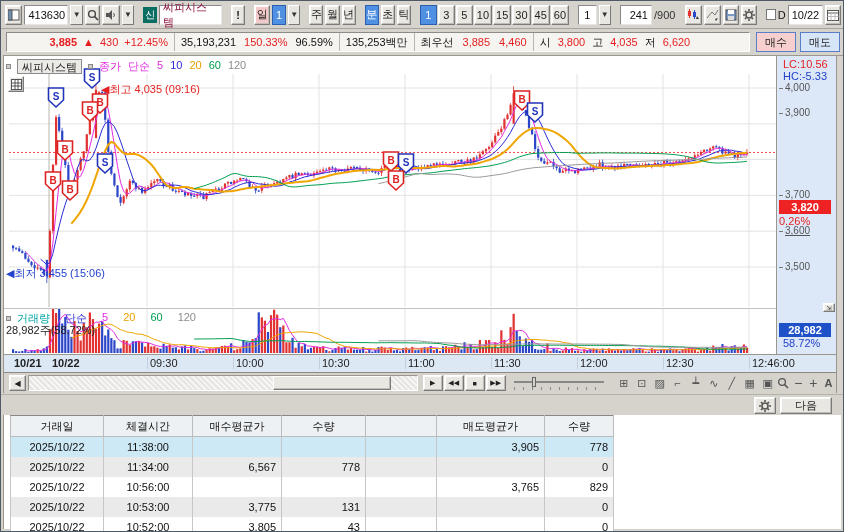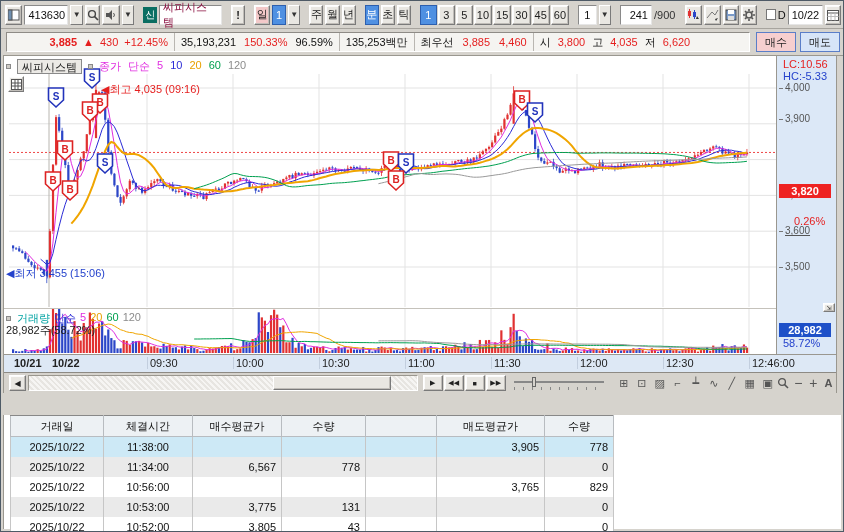--- a/index.html
+++ b/index.html
@@ -1017,21 +1017,21 @@
           <rect x="735.7875" y="38.467674145226155" width="2.2" height="5.532325854773841" fill="#2c46c8"></rect>
           <rect x="738.8583333333333" y="35.46894301121412" width="2.2" height="8.531056988785876" fill="#e13131"></rect>
           <rect x="741.9291666666667" y="38.647105033881964" width="2.2" height="5.352894966118038" fill="#e13131"></rect>
           <polyline points="21.28333333333333,41.3 24.354166666666664,41.9 27.425,41.7 30.495833333333334,41.5 33.56666666666666,41.2 36.6375,41.5 39.70833333333333,40.8 42.77916666666667,40.0 45.85,35.8 48.920833333333334,27.7 51.99166666666667,20.2 55.0625,12.3 58.13333333333333,7.7 61.204166666666666,5.3 64.275,9.4 67.34583333333333,14.2 70.41666666666666,16.6 73.4875,18.1 76.55833333333334,22.8 79.62916666666666,21.5 82.7,19.6 85.77083333333333,17.9 88.84166666666667,15.5 91.9125,13.1 94.98333333333333,13.2 98.05416666666666,12.0 101.125,16.6 104.19583333333333,18.7 107.26666666666667,20.5 110.3375,23.9 113.40833333333333,29.3 116.47916666666667,31.9 119.55,34.0 122.62083333333334,34.6 125.69166666666666,35.5 128.7625,34.1 131.83333333333331,32.7 134.90416666666667,32.8 137.975,33.1 141.04583333333332,33.4 144.11666666666667,33.8 147.1875,34.8 150.25833333333333,35.9 153.32916666666665,36.9 156.4,37.4 159.47083333333333,37.6 162.54166666666666,37.4 165.6125,37.1 168.68333333333334,37.1 171.75416666666666,36.8 174.825,37.9 177.89583333333334,38.1 180.96666666666667,38.3 184.0375,38.6 187.10833333333332,38.3 190.17916666666667,38.0 193.25,38.5 196.32083333333333,39.7 199.39166666666665,40.0 202.4625,40.7 205.53333333333333,40.7 208.60416666666666,40.6 211.675,39.9 214.74583333333334,39.2 217.81666666666666,38.5 220.8875,38.0 223.95833333333334,37.5 227.02916666666667,36.6 230.1,37.3 233.17083333333332,37.9 236.24166666666667,38.4 239.3125,37.2 242.38333333333333,36.9 245.45416666666665,35.3 248.525,33.3 251.59583333333333,31.3 254.66666666666666,25.7 257.7375,20.8 260.80833333333334,16.5 263.87916666666666,15.1 266.95,10.5 270.0208333333333,10.0 273.09166666666664,9.4 276.1625,10.7 279.23333333333335,9.4 282.3041666666667,14.8 285.375,21.4 288.4458333333333,26.0 291.51666666666665,30.1 294.5875,33.6 297.6583333333333,34.4 300.7291666666667,34.8 303.8,37.1 306.87083333333334,37.1 309.94166666666666,37.8 313.0125,37.9 316.0833333333333,38.6 319.15416666666664,38.0 322.225,38.4 325.29583333333335,39.3 328.3666666666667,40.0 331.4375,40.1 334.5083333333333,40.1 337.57916666666665,39.7 340.65,38.7 343.7208333333333,38.7 346.7916666666667,38.7 349.8625,39.3 352.93333333333334,39.7 356.00416666666666,40.4 359.075,39.8 362.1458333333333,40.5 365.21666666666664,40.4 368.2875,40.8 371.35833333333335,40.9 374.4291666666667,40.9 377.5,39.9 380.5708333333333,39.5 383.64166666666665,39.2 386.7125,38.7 389.7833333333333,39.4 392.8541666666667,40.1 395.925,40.9 398.99583333333334,40.5 402.06666666666666,40.5 405.1375,40.2 408.2083333333333,39.5 411.27916666666664,39.3 414.35,39.6 417.42083333333335,39.7 420.4916666666667,39.3 423.5625,39.4 426.6333333333333,38.6 429.70416666666665,38.7 432.775,38.9 435.8458333333333,39.7 438.9166666666667,39.5 441.9875,39.5 445.05833333333334,39.0 448.12916666666666,38.6 451.2,37.4 454.2708333333333,37.4 457.34166666666664,38.1 460.4125,37.0 463.48333333333335,37.0 466.5541666666667,36.8 469.625,37.4 472.6958333333333,37.4 475.76666666666665,36.9 478.8375,36.9 481.9083333333333,36.1 484.9791666666667,34.2 488.05,33.9 491.12083333333334,34.3 494.19166666666666,34.5 497.2625,32.5 500.3333333333333,32.5 503.40416666666664,31.8 506.475,28.7 509.54583333333335,21.9 512.6166666666667,22.0 515.6875,21.3 518.7583333333333,21.8 521.8291666666667,24.1 524.9,29.7 527.9708333333333,31.5 531.0416666666666,34.1 534.1125,34.8 537.1833333333333,37.1 540.2541666666666,38.5 543.325,39.2 546.3958333333334,39.5 549.4666666666667,39.3 552.5375,39.3 555.6083333333333,39.6 558.6791666666667,41.0 561.75,40.4 564.8208333333333,40.6 567.8916666666667,40.3 570.9625,40.3 574.0333333333333,40.3 577.1041666666666,41.1 580.175,41.1 583.2458333333333,41.5 586.3166666666666,41.2 589.3875,40.8 592.4583333333334,40.3 595.5291666666667,40.6 598.6,40.2 601.6708333333333,40.6 604.7416666666667,40.6 607.8125,40.7 610.8833333333333,40.7 613.9541666666667,40.7 617.025,40.7 620.0958333333333,40.9 623.1666666666666,40.9 626.2375,40.7 629.3083333333333,40.5 632.3791666666666,40.2 635.45,40.0 638.5208333333334,39.9 641.5916666666667,40.4 644.6625,41.0 647.7333333333333,40.9 650.8041666666667,41.2 653.875,41.5 656.9458333333333,41.0 660.0166666666667,40.6 663.0875,40.8 666.1583333333333,40.6 669.2291666666666,40.3 672.3,40.4 675.3708333333333,40.7 678.4416666666666,40.8 681.5125,40.8 684.5833333333334,40.3 687.6541666666667,39.9 690.725,39.5 693.7958333333333,40.0 696.8666666666667,40.3 699.9375,40.5 703.0083333333333,40.4 706.0791666666667,40.7 709.15,39.5 712.2208333333333,39.0 715.2916666666666,38.6 718.3625,38.0 721.4333333333333,37.4 724.5041666666666,38.4 727.575,38.1 730.6458333333334,37.8 733.7166666666667,38.6 736.7875,38.5 739.8583333333333,37.4 742.9291666666667,37.7" fill="none" stroke="#e02ee0" stroke-width="1"></polyline>
           <polyline points="67.34583333333333,29.3 70.41666666666666,27.9 73.4875,26.9 76.55833333333334,26.3 79.62916666666666,24.9 82.7,23.9 85.77083333333333,21.9 88.84166666666667,20.3 91.9125,19.2 94.98333333333333,18.0 98.05416666666666,16.5 101.125,15.8 104.19583333333333,15.0 107.26666666666667,15.4 110.3375,17.0 113.40833333333333,18.8 116.47916666666667,20.7 119.55,21.6 122.62083333333334,22.8 125.69166666666666,23.5 128.7625,23.7 131.83333333333331,24.8 134.90416666666667,25.2 137.975,25.3 141.04583333333332,26.5 144.11666666666667,27.3 147.1875,29.0 150.25833333333333,30.3 153.32916666666665,31.3 156.4,32.5 159.47083333333333,33.7 162.54166666666666,34.2 165.6125,35.0 168.68333333333334,35.4 171.75416666666666,35.8 174.825,35.8 177.89583333333334,35.7 180.96666666666667,36.0 184.0375,36.4 187.10833333333332,36.5 190.17916666666667,36.8 193.25,37.2 196.32083333333333,37.7 199.39166666666665,38.1 202.4625,38.3 205.53333333333333,38.6 208.60416666666666,38.7 211.675,38.7 214.74583333333334,38.7 217.81666666666666,38.6 220.8875,38.7 223.95833333333334,38.7 227.02916666666667,38.6 230.1,38.8 233.17083333333332,38.9 236.24166666666667,38.8 239.3125,38.5 242.38333333333333,38.3 245.45416666666665,37.9 248.525,37.6 251.59583333333333,37.1 254.66666666666666,35.3 257.7375,33.6 260.80833333333334,32.1 263.87916666666666,31.2 266.95,29.6 270.0208333333333,27.6 273.09166666666664,26.0 276.1625,25.0 279.23333333333335,23.9 282.3041666666667,23.8 285.375,23.6 288.4458333333333,23.3 291.51666666666665,23.2 294.5875,22.9 297.6583333333333,22.8 300.7291666666667,23.0 303.8,23.3 306.87083333333334,23.6 309.94166666666666,24.0 313.0125,24.4 316.0833333333333,26.2 319.15416666666664,27.6 322.225,29.1 325.29583333333335,30.0 328.3666666666667,31.8 331.4375,33.7 334.5083333333333,35.3 337.57916666666665,36.3 340.65,37.4 343.7208333333333,37.7 346.7916666666667,38.0 349.8625,38.6 352.93333333333334,38.7 356.00416666666666,39.1 359.075,39.1 362.1458333333333,39.5 365.21666666666664,39.5 368.2875,39.7 371.35833333333335,39.8 374.4291666666667,39.8 377.5,39.8 380.5708333333333,39.9 383.64166666666665,39.9 386.7125,39.7 389.7833333333333,39.7 392.8541666666667,39.8 395.925,40.0 398.99583333333334,40.1 402.06666666666666,40.1 405.1375,40.1 408.2083333333333,40.0 411.27916666666664,40.0 414.35,40.0 417.42083333333335,39.9 420.4916666666667,39.9 423.5625,39.7 426.6333333333333,39.6 429.70416666666665,39.5 432.775,39.5 435.8458333333333,39.6 438.9166666666667,39.6 441.9875,39.6 445.05833333333334,39.4 448.12916666666666,39.4 451.2,39.1 454.2708333333333,39.0 457.34166666666664,38.9 460.4125,38.6 463.48333333333335,38.6 466.5541666666667,38.3 469.625,38.4 472.6958333333333,38.4 475.76666666666665,37.9 478.8375,37.9 481.9083333333333,37.5 484.9791666666667,37.1 488.05,37.2 491.12083333333334,36.8 494.19166666666666,36.7 497.2625,35.7 500.3333333333333,35.4 503.40416666666664,35.3 506.475,34.2 509.54583333333335,32.6 512.6166666666667,31.9 515.6875,31.4 518.7583333333333,31.2 521.8291666666667,31.0 524.9,30.7 527.9708333333333,30.5 531.0416666666666,30.5 534.1125,30.6 537.1833333333333,31.0 540.2541666666666,31.1 543.325,31.3 546.3958333333334,31.9 549.4666666666667,31.9 552.5375,32.3 555.6083333333333,32.4 558.6791666666667,33.4 561.75,33.8 564.8208333333333,34.1 567.8916666666667,35.2 570.9625,37.0 574.0333333333333,38.0 577.1041666666666,38.8 580.175,38.9 583.2458333333333,39.5 586.3166666666666,39.9 589.3875,40.3 592.4583333333334,40.3 595.5291666666667,40.4 598.6,40.3 601.6708333333333,40.4 604.7416666666667,40.7 607.8125,40.6 610.8833333333333,40.7 613.9541666666667,40.7 617.025,40.7 620.0958333333333,40.6 623.1666666666666,40.8 626.2375,40.7 629.3083333333333,40.8 632.3791666666666,40.7 635.45,40.5 638.5208333333334,40.5 641.5916666666667,40.6 644.6625,40.6 647.7333333333333,40.6 650.8041666666667,40.6 653.875,40.8 656.9458333333333,40.7 660.0166666666667,40.7 663.0875,40.6 666.1583333333333,40.6 669.2291666666666,40.7 672.3,40.6 675.3708333333333,40.7 678.4416666666666,40.7 681.5125,40.6 684.5833333333334,40.5 687.6541666666667,40.4 690.725,40.5 693.7958333333333,40.6 696.8666666666667,40.7 699.9375,40.6 703.0083333333333,40.4 706.0791666666667,40.4 709.15,40.3 712.2208333333333,40.2 715.2916666666666,39.9 718.3625,39.7 721.4333333333333,39.6 724.5041666666666,39.6 727.575,39.5 730.6458333333334,39.3 733.7166666666667,39.2 736.7875,39.0 739.8583333333333,38.8 742.9291666666667,38.8" fill="none" stroke="#f0a500" stroke-width="1"></polyline>
           <polyline points="190.17916666666667,30.0 193.25,30.0 196.32083333333333,30.0 199.39166666666665,29.9 202.4625,29.9 205.53333333333333,29.9 208.60416666666666,29.8 211.675,29.8 214.74583333333334,29.7 217.81666666666666,29.7 220.8875,29.6 223.95833333333334,29.6 227.02916666666667,29.5 230.1,29.9 233.17083333333332,30.5 236.24166666666667,31.1 239.3125,31.7 242.38333333333333,32.0 245.45416666666665,32.4 248.525,32.5 251.59583333333333,32.6 254.66666666666666,32.4 257.7375,32.2 260.80833333333334,31.9 263.87916666666666,32.0 266.95,31.8 270.0208333333333,31.8 273.09166666666664,31.7 276.1625,31.7 279.23333333333335,31.7 282.3041666666667,32.0 285.375,32.2 288.4458333333333,32.3 291.51666666666665,32.5 294.5875,32.5 297.6583333333333,32.5 300.7291666666667,32.4 303.8,32.5 306.87083333333334,32.7 309.94166666666666,32.7 313.0125,32.8 316.0833333333333,32.9 319.15416666666664,33.0 322.225,33.1 325.29583333333335,33.2 328.3666666666667,33.3 331.4375,33.3 334.5083333333333,33.3 337.57916666666665,33.3 340.65,33.3 343.7208333333333,33.4 346.7916666666667,33.4 349.8625,33.5 352.93333333333334,33.5 356.00416666666666,33.6 359.075,33.6 362.1458333333333,33.6 365.21666666666664,33.7 368.2875,33.7 371.35833333333335,33.8 374.4291666666667,33.8 377.5,33.7 380.5708333333333,33.7 383.64166666666665,33.7 386.7125,33.6 389.7833333333333,33.7 392.8541666666667,33.7 395.925,33.8 398.99583333333334,33.8 402.06666666666666,33.8 405.1375,33.9 408.2083333333333,33.9 411.27916666666664,34.0 414.35,34.0 417.42083333333335,34.0 420.4916666666667,33.9 423.5625,34.1 426.6333333333333,34.1 429.70416666666665,34.3 432.775,34.4 435.8458333333333,34.6 438.9166666666667,35.2 441.9875,35.7 445.05833333333334,36.1 448.12916666666666,36.4 451.2,36.9 454.2708333333333,37.5 457.34166666666664,38.1 460.4125,38.3 463.48333333333335,38.7 466.5541666666667,38.7 469.625,38.8 472.6958333333333,39.0 475.76666666666665,38.9 478.8375,39.0 481.9083333333333,38.9 484.9791666666667,38.8 488.05,38.7 491.12083333333334,38.7 494.19166666666666,38.7 497.2625,38.4 500.3333333333333,38.3 503.40416666666664,38.2 506.475,37.9 509.54583333333335,37.2 512.6166666666667,36.9 515.6875,36.7 518.7583333333333,36.7 521.8291666666667,36.5 524.9,36.5 527.9708333333333,36.3 531.0416666666666,36.3 534.1125,36.3 537.1833333333333,36.3 540.2541666666666,36.3 543.325,36.3 546.3958333333334,36.2 549.4666666666667,36.2 552.5375,36.2 555.6083333333333,36.2 558.6791666666667,36.3 561.75,36.3 564.8208333333333,36.3 567.8916666666667,36.3 570.9625,36.3 574.0333333333333,36.3 577.1041666666666,36.4 580.175,36.3 583.2458333333333,36.4 586.3166666666666,36.4 589.3875,36.4 592.4583333333334,36.4 595.5291666666667,36.4 598.6,36.4 601.6708333333333,36.5 604.7416666666667,36.5 607.8125,36.5 610.8833333333333,36.6 613.9541666666667,36.6 617.025,36.6 620.0958333333333,36.6 623.1666666666666,36.7 626.2375,36.7 629.3083333333333,36.7 632.3791666666666,36.8 635.45,36.8 638.5208333333334,36.9 641.5916666666667,36.9 644.6625,37.1 647.7333333333333,37.1 650.8041666666667,37.2 653.875,37.2 656.9458333333333,37.2 660.0166666666667,37.4 663.0875,37.4 666.1583333333333,37.5 669.2291666666666,37.7 672.3,37.8 675.3708333333333,37.9 678.4416666666666,37.9 681.5125,38.2 684.5833333333334,38.4 687.6541666666667,38.4 690.725,38.8 693.7958333333333,39.4 696.8666666666667,39.8 699.9375,40.0 703.0083333333333,40.0 706.0791666666667,40.2 709.15,40.2 712.2208333333333,40.4 715.2916666666666,40.3 718.3625,40.2 721.4333333333333,40.2 724.5041666666666,40.2 727.575,40.3 730.6458333333334,40.2 733.7166666666667,40.2 736.7875,40.2 739.8583333333333,40.0 742.9291666666667,40.0" fill="none" stroke="#00a050" stroke-width="1"></polyline>
           <polyline points="374.4291666666667,31.9 377.5,31.8 380.5708333333333,31.8 383.64166666666665,31.8 386.7125,31.8 389.7833333333333,31.8 392.8541666666667,31.8 395.925,31.8 398.99583333333334,31.8 402.06666666666666,31.8 405.1375,31.7 408.2083333333333,31.7 411.27916666666664,31.8 414.35,31.9 417.42083333333335,32.2 420.4916666666667,32.5 423.5625,32.9 426.6333333333333,33.0 429.70416666666665,33.3 432.775,33.5 435.8458333333333,33.6 438.9166666666667,33.8 441.9875,33.9 445.05833333333334,34.0 448.12916666666666,34.2 451.2,34.3 454.2708333333333,34.6 457.34166666666664,34.9 460.4125,35.0 463.48333333333335,35.2 466.5541666666667,35.4 469.625,35.5 472.6958333333333,35.7 475.76666666666665,35.7 478.8375,35.7 481.9083333333333,35.7 484.9791666666667,35.6 488.05,35.6 491.12083333333334,35.7 494.19166666666666,35.7 497.2625,35.6 500.3333333333333,35.6 503.40416666666664,35.6 506.475,35.5 509.54583333333335,35.2 512.6166666666667,35.1 515.6875,35.0 518.7583333333333,35.0 521.8291666666667,34.9 524.9,34.9 527.9708333333333,34.9 531.0416666666666,34.9 534.1125,34.9 537.1833333333333,34.9 540.2541666666666,35.0 543.325,34.9 546.3958333333334,34.9 549.4666666666667,35.0 552.5375,35.0 555.6083333333333,35.0 558.6791666666667,35.0 561.75,35.0 564.8208333333333,35.0 567.8916666666667,35.0 570.9625,35.0 574.0333333333333,35.0 577.1041666666666,35.0 580.175,35.1 583.2458333333333,35.1 586.3166666666666,35.1 589.3875,35.1 592.4583333333334,35.2 595.5291666666667,35.2 598.6,35.2 601.6708333333333,35.2 604.7416666666667,35.2 607.8125,35.3 610.8833333333333,35.4 613.9541666666667,35.4 617.025,35.5 620.0958333333333,35.6 623.1666666666666,35.9 626.2375,36.2 629.3083333333333,36.4 632.3791666666666,36.6 635.45,36.8 638.5208333333334,37.2 641.5916666666667,37.5 644.6625,37.7 647.7333333333333,37.9 650.8041666666667,37.9 653.875,38.0 656.9458333333333,38.1 660.0166666666667,38.1 663.0875,38.2 666.1583333333333,38.2 669.2291666666666,38.2 672.3,38.3 675.3708333333333,38.3 678.4416666666666,38.3 681.5125,38.3 684.5833333333334,38.3 687.6541666666667,38.3 690.725,38.3 693.7958333333333,38.3 696.8666666666667,38.3 699.9375,38.3 703.0083333333333,38.3 706.0791666666667,38.4 709.15,38.4 712.2208333333333,38.3 715.2916666666666,38.3 718.3625,38.3 721.4333333333333,38.3 724.5041666666666,38.3 727.575,38.3 730.6458333333334,38.2 733.7166666666667,38.2 736.7875,38.2 739.8583333333333,38.1 742.9291666666667,38.1" fill="none" stroke="#9a9a9a" stroke-width="1"></polyline>
         </svg>
       <div class="legend" style="left:2px;top:2px">
         <span class="sq"></span>
-        <span id="volLegend" style="display:inline-flex;gap:4px">
+        <span id="volLegend" style="display:inline-flex;gap:15px">
             <span style="color: rgb(0, 163, 163);">거래량</span>
             <span style="color: rgb(43, 43, 214);">단순</span>
             <span style="color: rgb(224, 46, 224);">5</span>
             <span style="color: rgb(232, 160, 0);">20</span>
             <span style="color: rgb(0, 160, 80);">60</span>
             <span style="color: rgb(140, 140, 140);">120</span>
           </span>
       </div>
       <div class="chartlabel" style="left:2px;top:14px;color:#222">28,982주(58.72%)</div>
     </div>
@@ -1072,30 +1072,48 @@
           </svg>
       </span>
       <span class="miniicon" style="font-size:14px">−</span>
       <span class="miniicon" style="font-size:14px">+</span>
       <span class="miniicon" style="font-weight:bold">A</span>
     </div>
 
     <div class="raxis">
       <div class="chartlabel red" style="left:6px;top:2px">LC:10.56</div>
       <div class="chartlabel blue" style="left:6px;top:14px">HC:-5.33</div>
-      <span id="priceTicks"><span class="tick" style="top: 26px;">4,000</span><span class="tick" style="top: 57px;">3,900</span><span class="tick" style="top: 133.4px;">3,700</span><span class="tick" style="top: 169.2px; text-decoration: underline;">3,600</span><span class="tick" style="top: 205px;">3,500</span></span>
-      <div class="cpbox" style="top:128px">3,820</div>
-      <div class="chartlabel red" style="left:17px;top:159px">0.26%</div>
+      <span id="priceTicks"><span class="tick" style="top: 26px;">4,000</span><span class="tick" style="top: 51px;">3,900</span><span class="tick" style="top: 133.4px;">3,700</span><span class="tick" style="top: 169.2px; text-decoration: underline;">3,600</span><span class="tick" style="top: 205px;">3,500</span></span>
+      <div class="cpbox" style="top:144px">3,820</div>
+      <div class="chartlabel red" style="left:2px;top:159px">0.26%</div>
       <div class="cpbox" style="top:267px;background:#1e50c8">28,982</div>
       <div class="chartlabel blue" style="left:6px;top:281px">58.72%</div>
       <div class="btn" style="position:absolute;left:46px;top:247px;width:12px;height:9px;font-size:6px;color:#333">⇲</div>
     </div>
     <div class="rstrip"></div>
   </div>
 
+  <div class="nextrow">
+    <div class="btn" style="position:absolute;left:753px;top:2px;width:22px;height:17px">
+      <svg width="12" height="12" viewBox="0 0 12 12">
+          <circle cx="6" cy="6" r="3" fill="none" stroke="#555" stroke-width="1.6"></circle>
+          <g stroke="#555" stroke-width="1.6">
+            <line x1="6" y1="0" x2="6" y2="2"></line>
+            <line x1="6" y1="10" x2="6" y2="12"></line>
+            <line x1="0" y1="6" x2="2" y2="6"></line>
+            <line x1="10" y1="6" x2="12" y2="6"></line>
+            <line x1="2" y1="2" x2="3.4" y2="3.4"></line>
+            <line x1="8.6" y1="8.6" x2="10" y2="10"></line>
+            <line x1="10" y1="2" x2="8.6" y2="3.4"></line>
+            <line x1="2" y1="10" x2="3.4" y2="8.6"></line>
+          </g>
+        </svg>
+    </div>
+    <div class="btn" style="position:absolute;left:779px;top:2px;width:52px;height:17px">다음</div>
+  </div>
 
   <div class="bottompanel">
     <table class="grid" id="tradeTable" style="position:absolute;left:6px;top:0">
       <colgroup id="tableCols">
           <col style="width: 93px;">
           <col style="width: 89px;">
           <col style="width: 89px;">
           <col style="width: 84px;">
           <col style="width: 71px;">
           <col style="width: 108px;">

